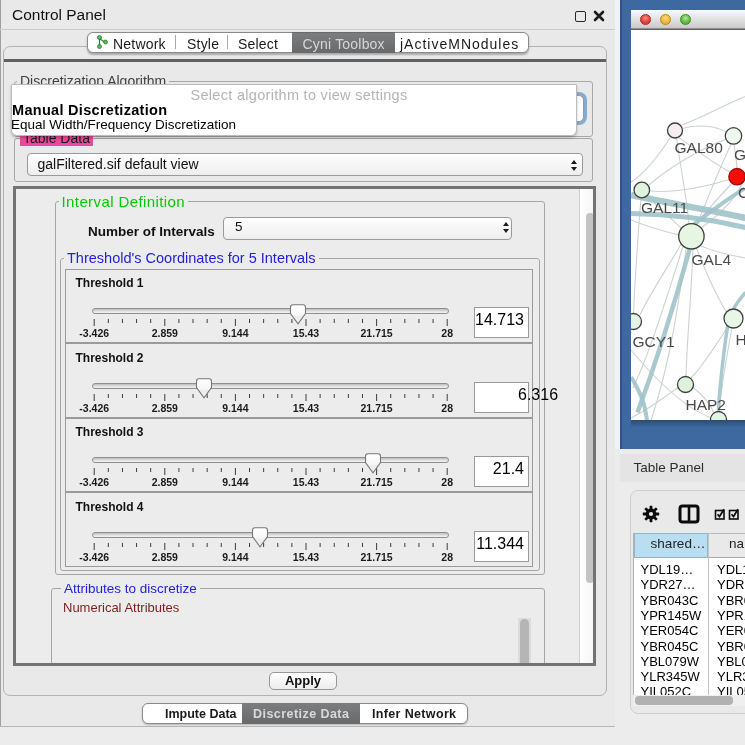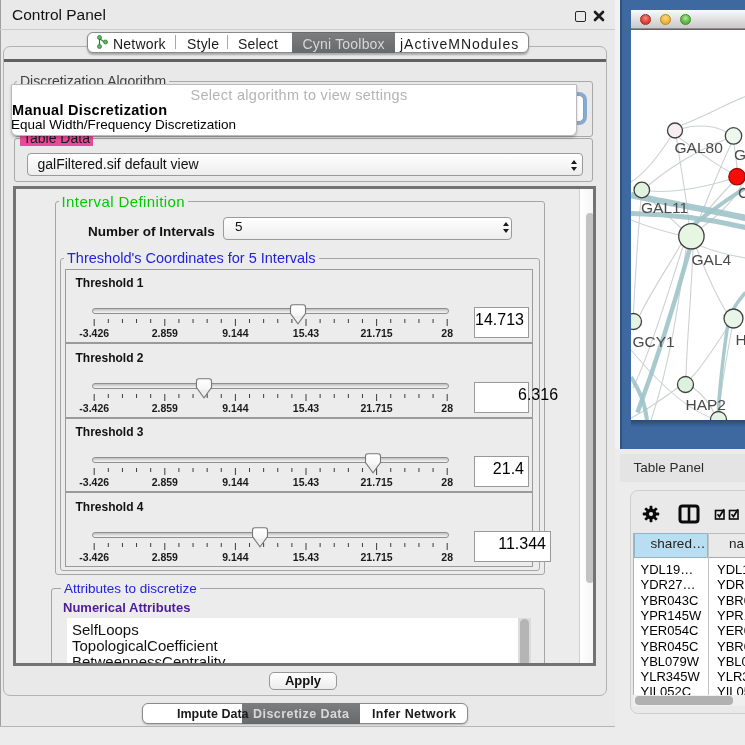--- a/index.html
+++ b/index.html
@@ -271,40 +271,35 @@
 <path d="M1.5,3.2 Q1.5,0.8 4,0.8 L14,0.8 Q16.5,0.8 16.5,3.2 L16.5,9.5 L9,19.8 L1.5,9.5 Z" fill="url(#tg3)" stroke="#777" stroke-width="1.1"></path>
 <defs>
           <linearGradient id="tg3" x1="0" y1="0" x2="0" y2="1">
             <stop offset="0" stop-color="#ffffff"></stop>
             <stop offset="0.55" stop-color="#f6f6f6"></stop>
             <stop offset="0.6" stop-color="#ececec"></stop>
             <stop offset="1" stop-color="#f2f2f2"></stop>
           </linearGradient>
         </defs>
       </svg>
-      <div class="abs" style="left:408px;top:37.5px;width:77px;height:31px;background:#fff;border:1px solid #999;box-sizing:border-box;font-size:16px;color:#000;text-align:right;line-height:23px;"><span style="margin-right:4px;">11.344</span></div>
+      <div class="abs" style="left:408px;top:37.5px;width:55px;height:31px;background:#fff;border:1px solid #999;box-sizing:border-box;font-size:16px;color:#000;text-align:right;line-height:23px;"><span style="margin-right:4px;">11.344</span></div>
     </div>
 
   <div class="abs" style="left:35px;top:399px;width:494px;height:110px;border:1px solid #a5a5a5;border-radius:3px;box-sizing:border-box;"></div>
   <div class="txt" style="left:45px;top:391.5px;font-size:13.5px;color:#2222dd;background:#ececec;padding:0 3px;">Attributes to discretize</div>
-  <div class="txt" style="left:47px;top:410.5px;font-size:13px;font-weight:bold;color:#4c1d95;">Numerical Attributes</div>
-  <div class="abs" style="left:51px;top:429px;width:464px;height:49px;background:#ffffff;overflow:hidden;">
-    <div class="txt" style="left:5px;top:2.5px;font-size:15px;color:#111;">SelfLoops</div>
-    <div class="txt" style="left:5px;top:18.5px;font-size:15px;color:#111;">TopologicalCoefficient</div>
-    <div class="txt" style="left:5px;top:34.5px;font-size:15px;color:#111;">BetweennessCentrality</div>
-  </div>
+  <div class="txt" style="left:47px;top:410.5px;font-size:13px;font-weight:normal;color:#7f1d1d;">Numerical Attributes</div>
   <div class="abs" style="left:501.5px;top:429px;width:13.5px;height:49px;background:#dcdcdc;"></div>
   <div class="abs" style="left:503.5px;top:430px;width:9px;height:47px;background:#b5b5b5;border-radius:4.5px;"></div>
 </div>
 
 <div class="abs" style="left:269px;top:672px;width:68px;height:17.5px;background:linear-gradient(#ffffff,#ececec);border:1px solid #989898;border-radius:5px;box-sizing:border-box;text-align:center;font-size:13px;font-weight:600;color:#111;line-height:15.5px;">Apply</div>
 
 <div class="abs" style="left:141.5px;top:702.5px;width:326px;height:21.5px;background:#ffffff;border:1px solid #8a8a8a;border-radius:6px;box-sizing:border-box;box-shadow:0 1px 2px rgba(0,0,0,0.22);"></div>
 <div class="abs" style="left:241.8px;top:702.5px;width:118.3px;height:21.5px;background:linear-gradient(#7b7d7f,#67696b);"></div>
-<div class="txt" style="left:165px;top:707px;font-size:12.5px;font-weight:600;color:#1a1a1a;margin-left:12px;">Impute Data</div>
+<div class="txt" style="left:165px;top:707px;font-size:12.5px;font-weight:600;color:#1a1a1a;">Impute Data</div>
 <div class="txt" style="left:253px;top:707px;font-size:12.5px;font-weight:600;letter-spacing:0.45px;color:#d9d9d9;">Discretize Data</div>
 <div class="txt" style="left:372px;top:707px;font-size:12.5px;font-weight:600;letter-spacing:0.35px;color:#1a1a1a;">Infer Network</div>
 <div class="abs" style="left:0;top:725.5px;width:615px;height:1.5px;background:#b5b5b5;"></div>
 
 <div class="abs" style="left:10.5px;top:84px;width:566.5px;height:52px;background:#ffffff;border:1px solid #bbbbbb;border-radius:1px 1px 6px 6px;box-sizing:border-box;box-shadow:0 2px 3px rgba(0,0,0,0.22);"></div>
 <div class="txt" style="left:190.5px;top:87px;font-size:14.5px;letter-spacing:0.3px;color:#b4b4b4;">Select algorithm to view settings</div>
 <div class="txt" style="left:12px;top:101.5px;font-size:14.5px;letter-spacing:0.3px;font-weight:bold;color:#000;">Manual Discretization</div>
 <div class="txt" style="left:11px;top:116.5px;font-size:13.5px;color:#000;">Equal Width/Frequency Discretization</div>
 
 <div class="abs" style="left:615px;top:0;width:5px;height:449px;background:#f2f2f2;"></div>

